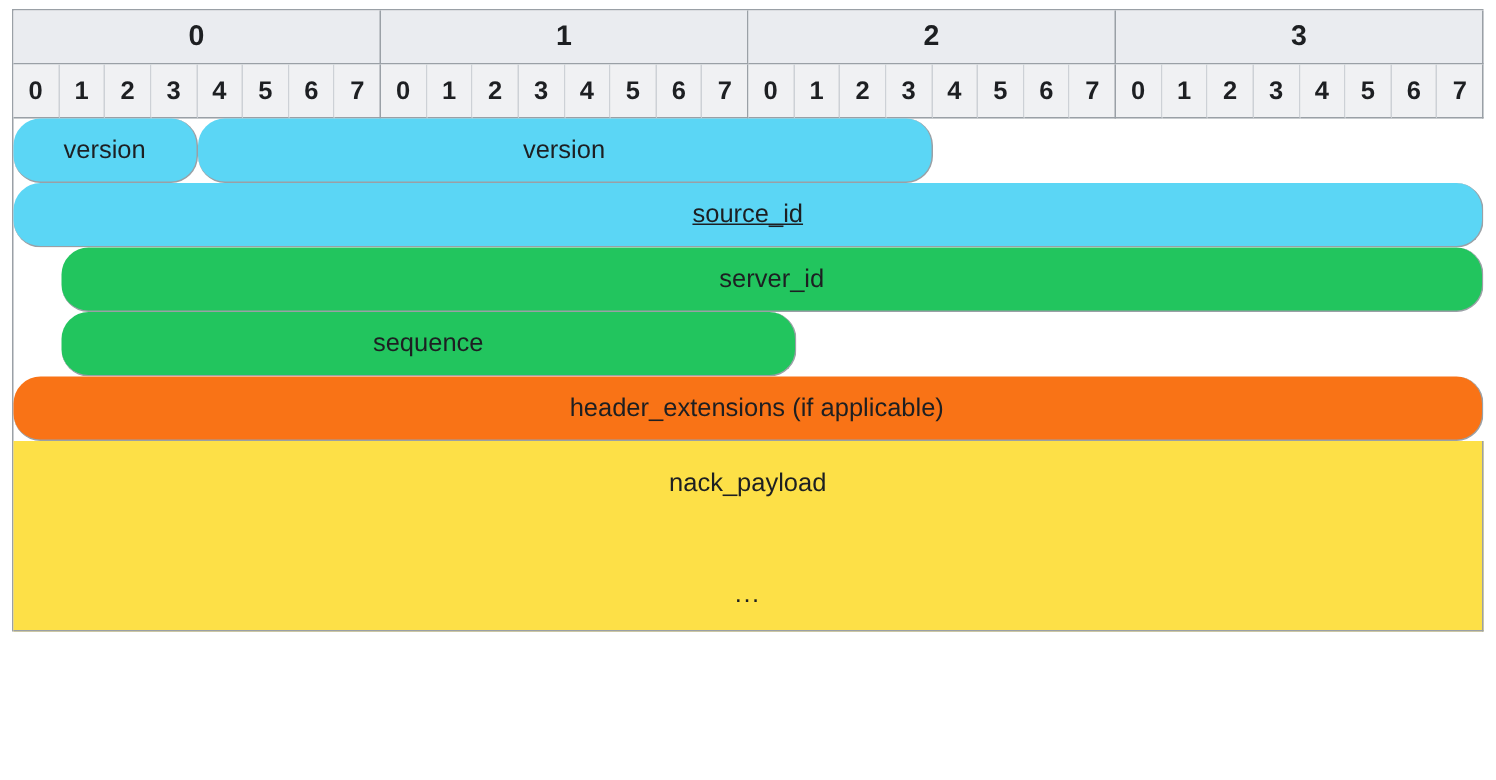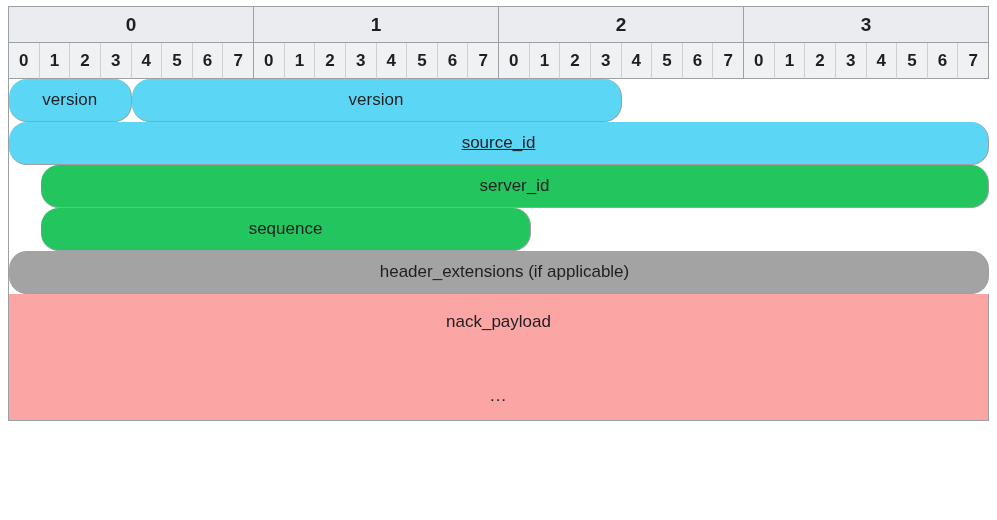--- a/index.html
+++ b/index.html
@@ -71,27 +71,27 @@
     border-right: 1px solid #9aa0a6;
     border-bottom: 1px solid #9aa0a6;
     font-size: 17px;
     box-sizing: border-box;
     overflow: hidden;
     white-space: nowrap;
     border-radius: 18px;
   }
   .c-dark  { background: #5bd6f5; }
   .c-light { background: #22c55e; margin-left: 32px; }
-  .c-pink  { background: #a3a3a3; padding-left: 12px; }
+  .c-pink  { background: #f97316; padding-left: 12px; }
 
   
   .payload-row { height: 127px; }
   .payload-cell {
     width: 100%;
-    background: #fca5a5;
+    background: #fde047;
     border-right: 1px solid #9aa0a6;
     border-bottom: 1px solid #9aa0a6;
     box-sizing: border-box;
     position: relative;
     font-size: 17px;
   }
   .payload-label {
     position: absolute;
     top: 18px;
     left: 0;

